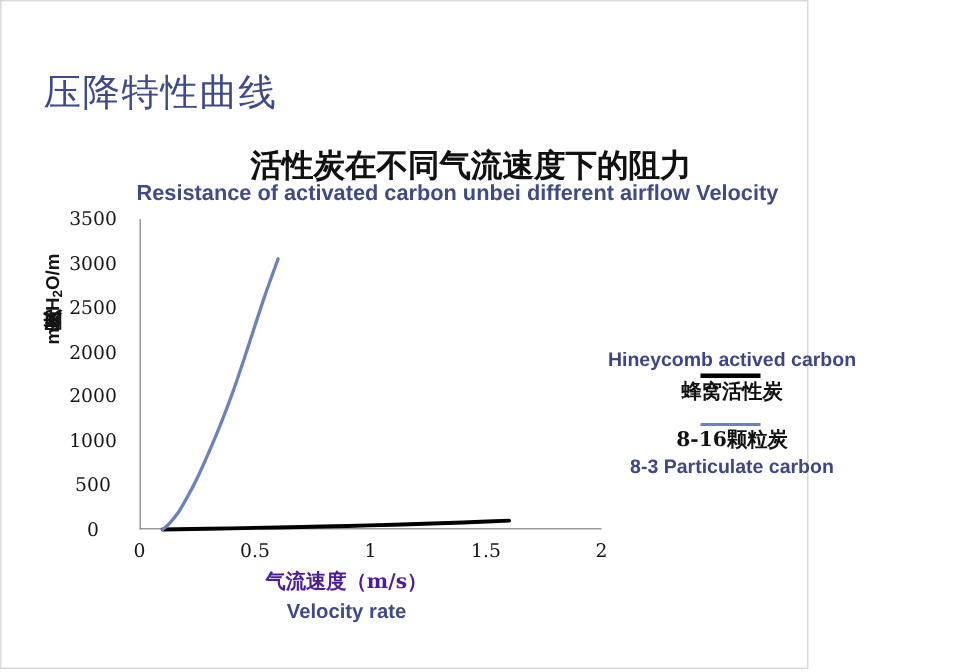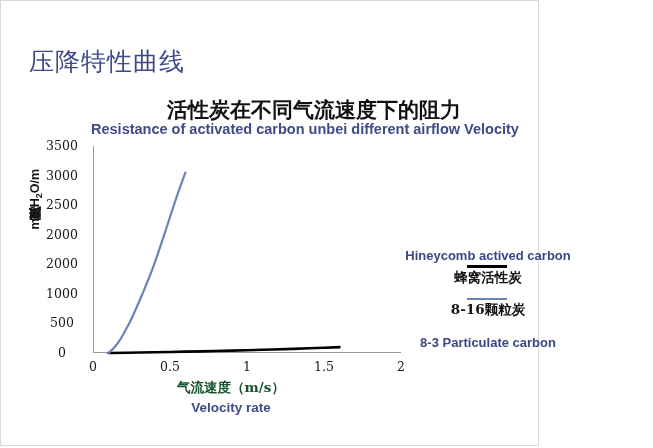--- a/index.html
+++ b/index.html
@@ -96,21 +96,21 @@
     letter-spacing:0px;
   }
   .y-axis-title sub{ font-size:9px; }
   .x-axis-title-cn{
     position:absolute;
     left:0; top:378px;
     width:460px;
     text-align:center;
     font-size:13.5px;
     font-weight:700;
-    color:#14532d;
+    color:#4c1d95;
     font-family:"DejaVu Serif", serif;
   }
   .x-axis-title-en{
     position:absolute;
     left:0; top:399px;
     width:460px;
     text-align:center;
     font-size:13.5px;
     font-weight:600;
     color:#404a87;
@@ -121,21 +121,20 @@
     left:372px; top:230px;
     width:230px;
     text-align:center;
   }
   .legend-cap{
     font-size:13px;
     font-weight:600;
     color:#3d4785;
     white-space:nowrap;
     line-height:18px;
-    margin-top:16px;
   }
   .legend-row{
     display:flex;
     align-items:center;
     justify-content:center;
     line-height:18px;
     white-space:nowrap;
     flex-direction:column;
   }
   .swatch{

